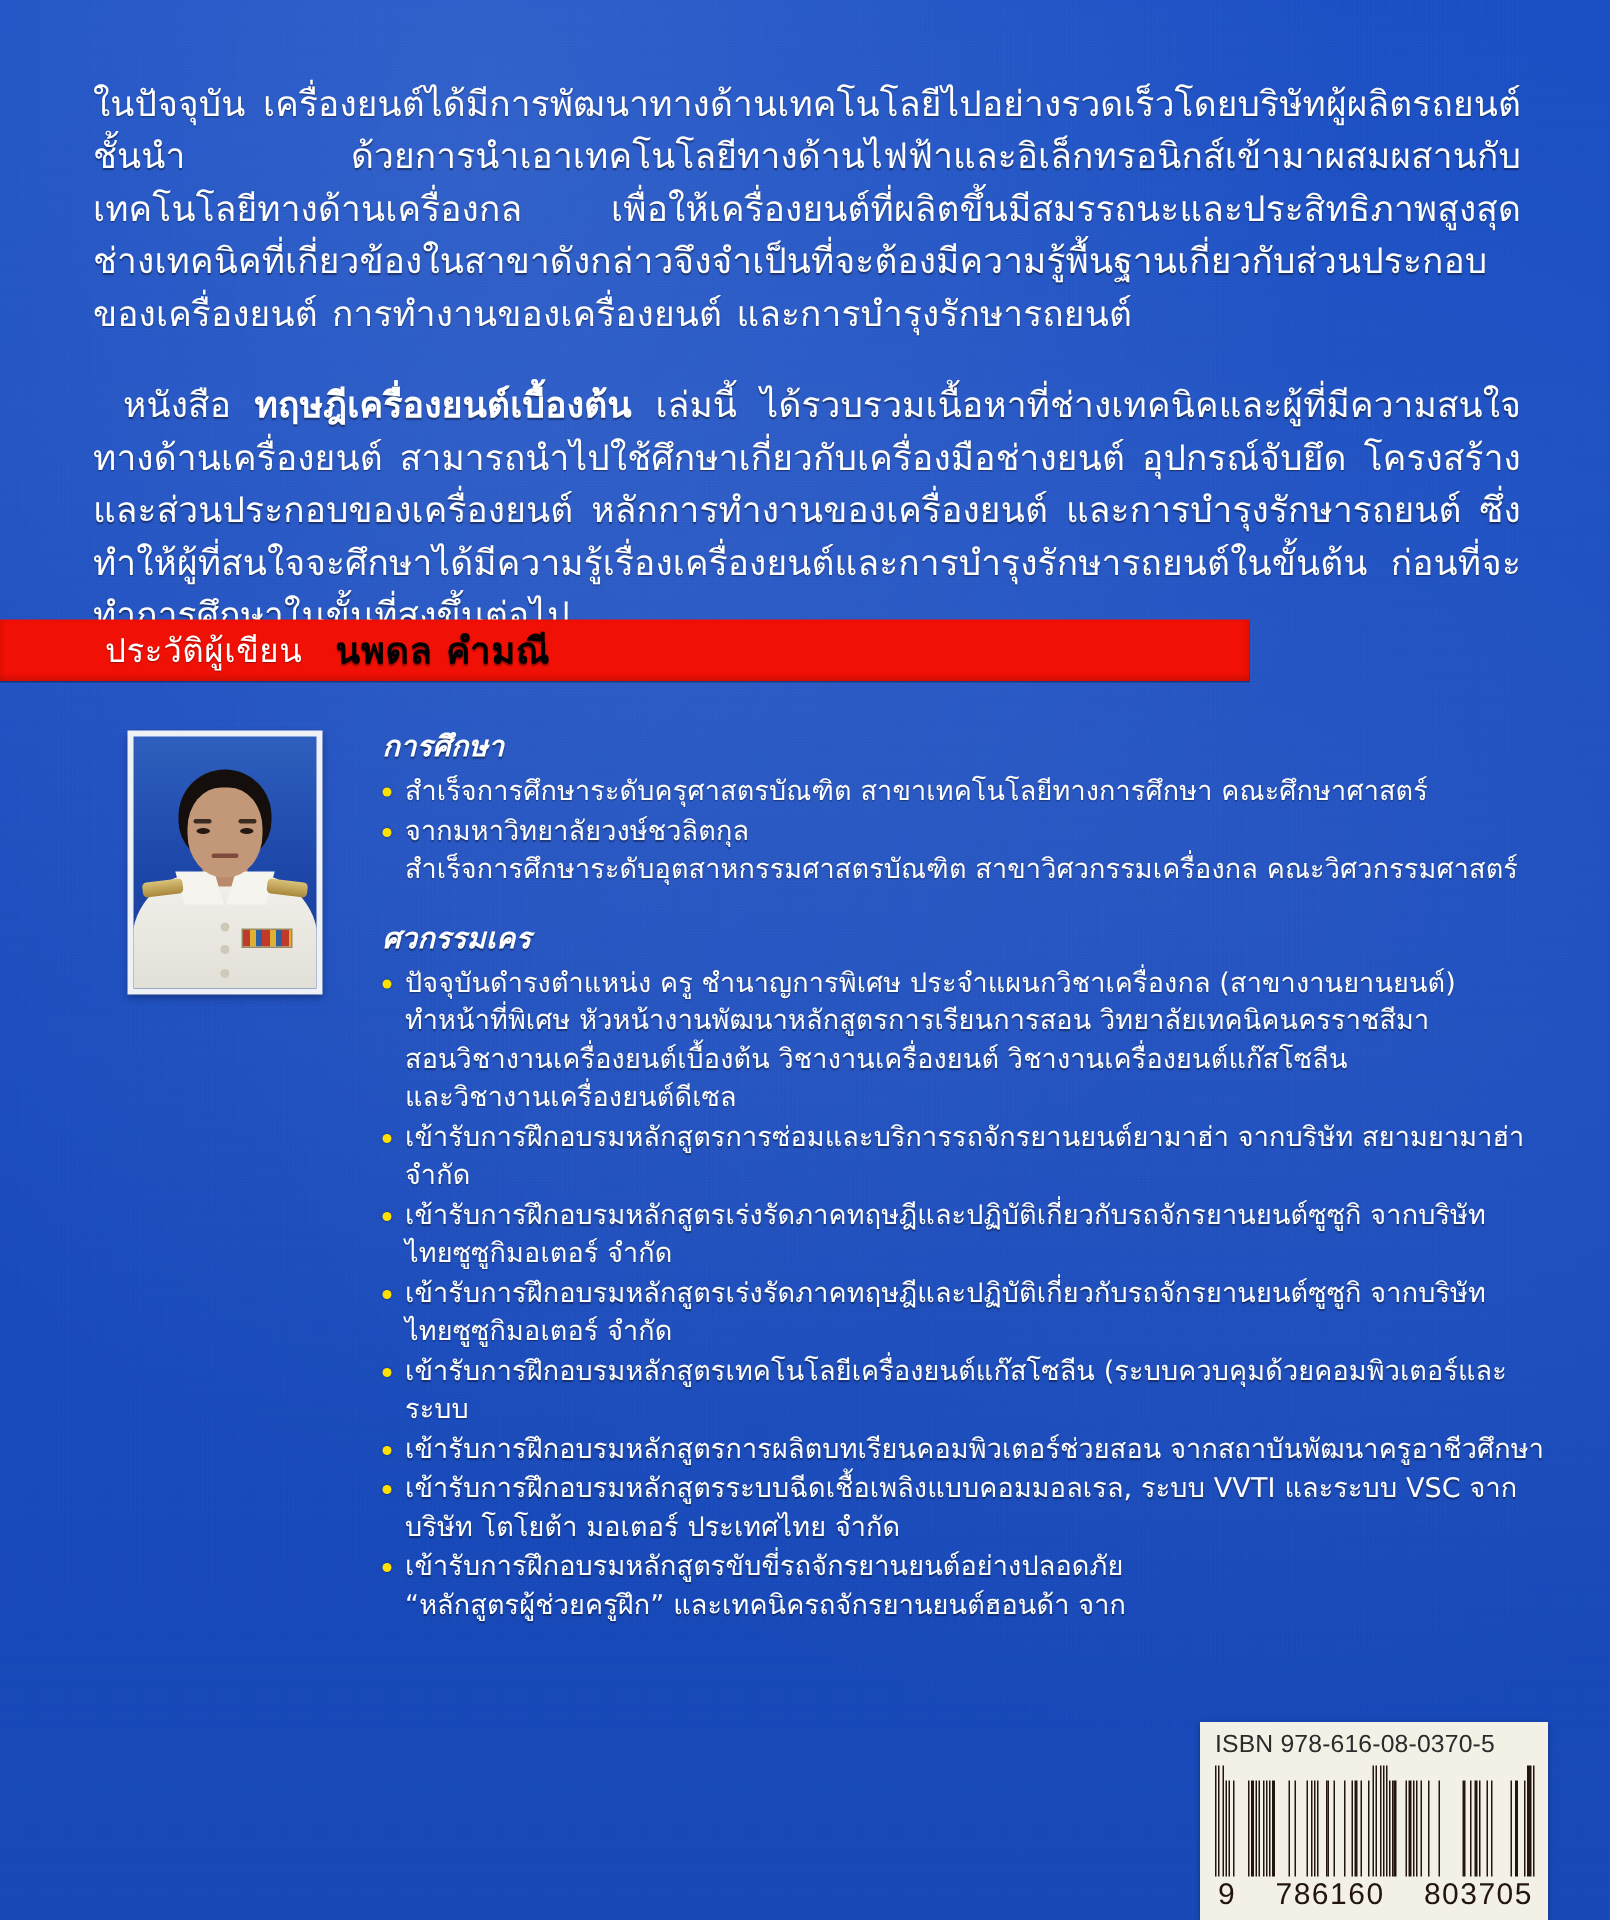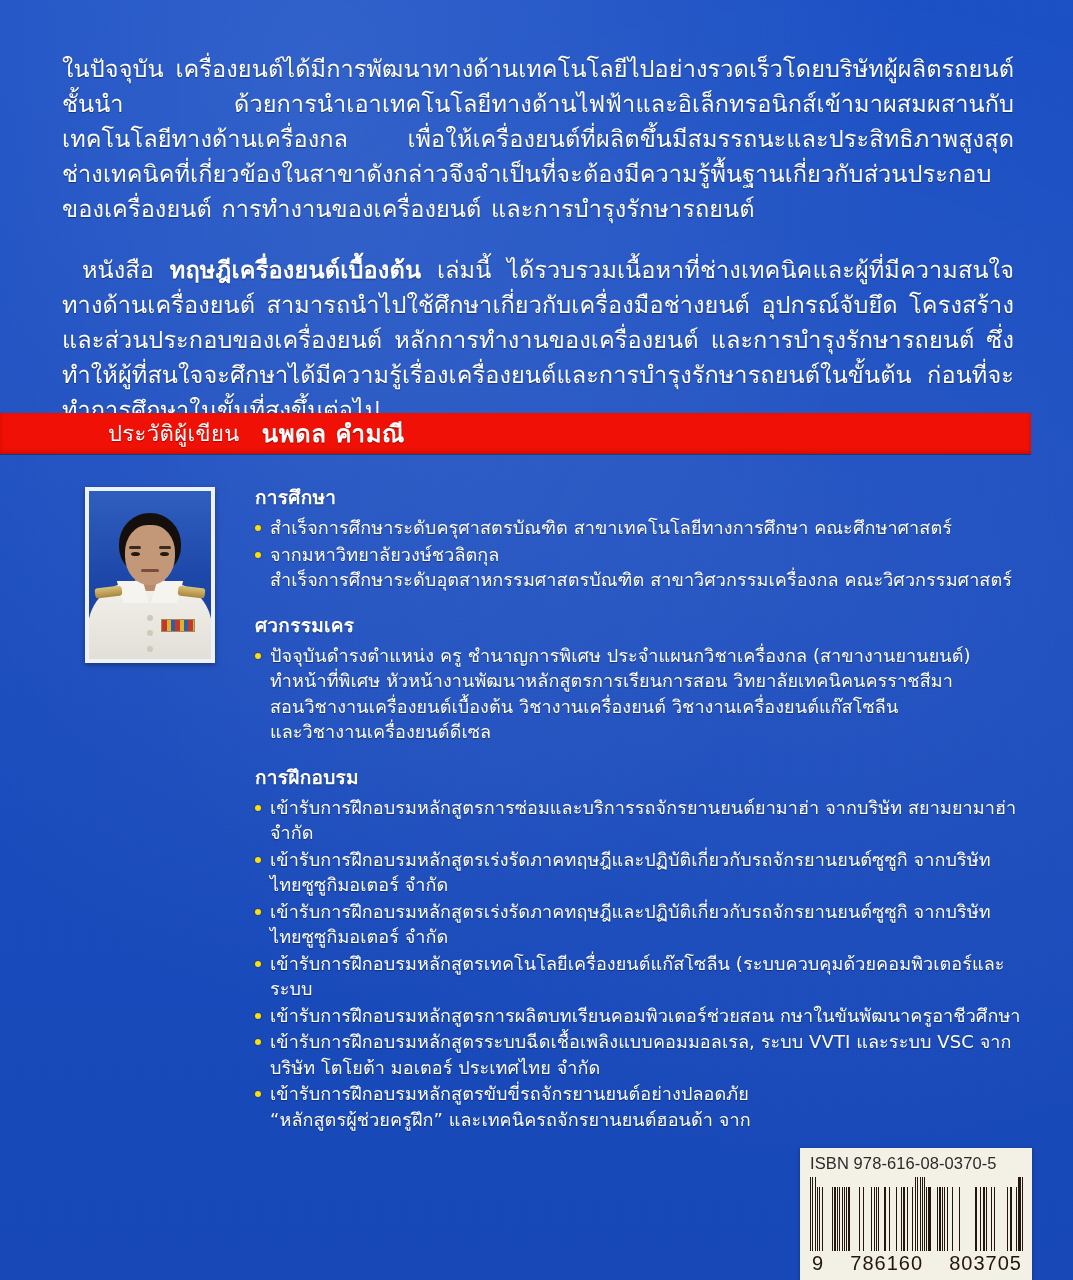--- a/index.html
+++ b/index.html
@@ -62,37 +62,37 @@
   .booktitle {
     font-weight: bold;
     letter-spacing: 0.2px;
   }
 
   
   .author-banner {
     position: absolute;
     left: 0;
     top: 413px;
-    width: 1031px;
+    width: 833px;
     height: 41px;
     background: #f01005;
     box-shadow: 0 1px 0 rgba(0,0,0,0.35), inset 0 -2px 4px rgba(0,0,0,0.18);
     display: flex;
     align-items: center;
-    padding-left: 108px;
+    padding-left: 70px;
     box-sizing: border-box;
   }
   .banner-label {
     color: #ffffff;
     font-size: 22px;
     letter-spacing: 0.4px;
     text-shadow: 0 1px 1px rgba(0,0,0,0.35);
   }
   .banner-name {
-    color: #ffffff;
+    color: #000000;
     font-size: 24px;
     font-weight: bold;
     margin-left: 22px;
     letter-spacing: 0.6px;
     text-shadow: 0 1px 1px rgba(0,0,0,0.40);
   }
 
   
   .photo-frame {
     position: absolute;
@@ -230,20 +230,21 @@
     top: 482px;
     width: 790px;
     color: #ffffff;
   }
   .section-head {
     font-size: 19px;
     font-weight: bold;
     letter-spacing: 0.3px;
     text-shadow: 0 1px 1px rgba(0,0,0,0.45);
     margin: 0 0 3px 0;
+    font-style: italic;
   }
   .section-head.spaced { margin-top: 17px; }
   ul.bullets {
     list-style: none;
     margin: 0 0 0 0;
     padding: 0;
   }
   ul.bullets > li {
     position: relative;
     padding-left: 15px;
@@ -367,38 +368,37 @@
     <h3 class="section-head spaced">ศวกรรมเคร</h3>
     <ul class="bullets">
       <li>
         <span class="ln">ปัจจุบันดำรงตำแหน่ง ครู ชำนาญการพิเศษ ประจำแผนกวิชาเครื่องกล (สาขางานยานยนต์)</span>
         <span class="ln">ทำหน้าที่พิเศษ หัวหน้างานพัฒนาหลักสูตรการเรียนการสอน วิทยาลัยเทคนิคนครราชสีมา</span>
         <span class="ln">สอนวิชางานเครื่องยนต์เบื้องต้น  วิชางานเครื่องยนต์  วิชางานเครื่องยนต์แก๊สโซลีน</span>
         <span class="ln">และวิชางานเครื่องยนต์ดีเซล</span>
       </li>
     </ul>
 
-    <h3 class="section-head spaced">การฝึกอบรม</h3>
     <ul class="bullets">
       <li>
         <span class="ln">เข้ารับการฝึกอบรมหลักสูตรการซ่อมและบริการรถจักรยานยนต์ยามาฮ่า จากบริษัท สยามยามาฮ่า จำกัด</span>
       </li>
       <li>
         <span class="ln">เข้ารับการฝึกอบรมหลักสูตรเร่งรัดภาคทฤษฎีและปฏิบัติเกี่ยวกับรถจักรยานยนต์ซูซูกิ จากบริษัท</span>
         <span class="ln">ไทยซูซูกิมอเตอร์  จำกัด</span>
       </li>
       <li>
         <span class="ln">เข้ารับการฝึกอบรมหลักสูตรเร่งรัดภาคทฤษฎีและปฏิบัติเกี่ยวกับรถจักรยานยนต์ซูซูกิ จากบริษัท</span>
         <span class="ln">ไทยซูซูกิมอเตอร์  จำกัด</span>
       </li>
       <li>
         <span class="ln">เข้ารับการฝึกอบรมหลักสูตรเทคโนโลยีเครื่องยนต์แก๊สโซลีน (ระบบควบคุมด้วยคอมพิวเตอร์และระบบ</span>
       </li>
       <li>
-        <span class="ln">เข้ารับการฝึกอบรมหลักสูตรการผลิตบทเรียนคอมพิวเตอร์ช่วยสอน  กษาในขันพัฒนาครูอาชีวศึกษา</span>
+        <span class="ln">เข้ารับการฝึกอบรมหลักสูตรการผลิตบทเรียนคอมพิวเตอร์ช่วยสอน  จากสถาบันพัฒนาครูอาชีวศึกษา</span>
       </li>
       <li>
         <span class="ln">เข้ารับการฝึกอบรมหลักสูตรระบบฉีดเชื้อเพลิงแบบคอมมอลเรล, ระบบ VVTI  และระบบ VSC จาก</span>
         <span class="ln">บริษัท โตโยต้า มอเตอร์ ประเทศไทย จำกัด</span>
       </li>
       <li>
         <span class="ln">เข้ารับการฝึกอบรมหลักสูตรขับขี่รถจักรยานยนต์อย่างปลอดภัย</span>
         <span class="ln">“หลักสูตรผู้ช่วยครูฝึก” และเทคนิครถจักรยานยนต์ฮอนด้า จาก</span>
 
       </li>

